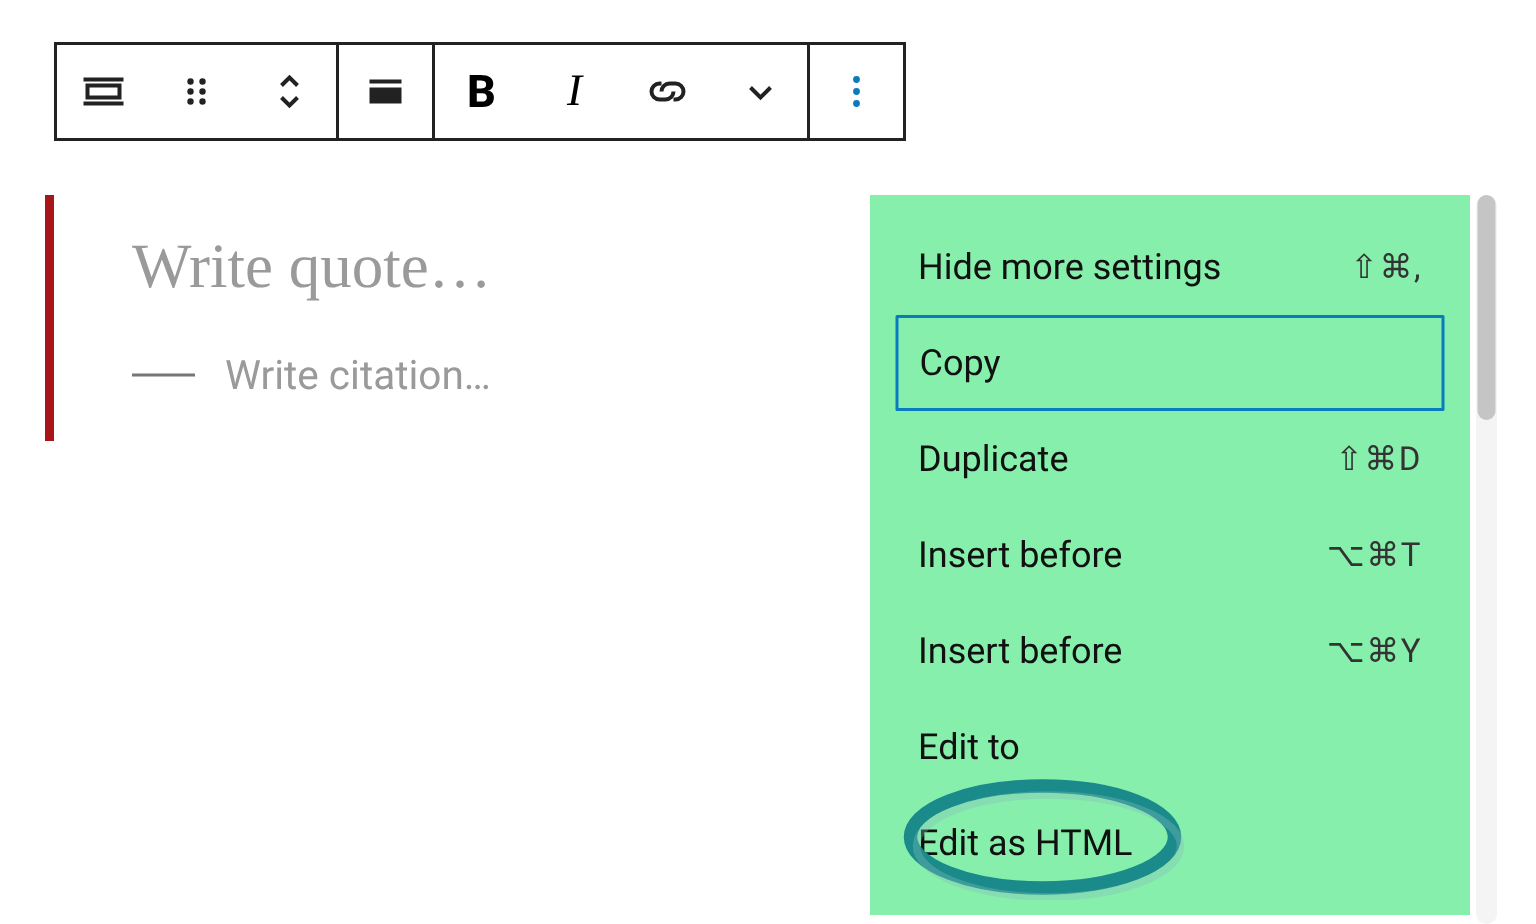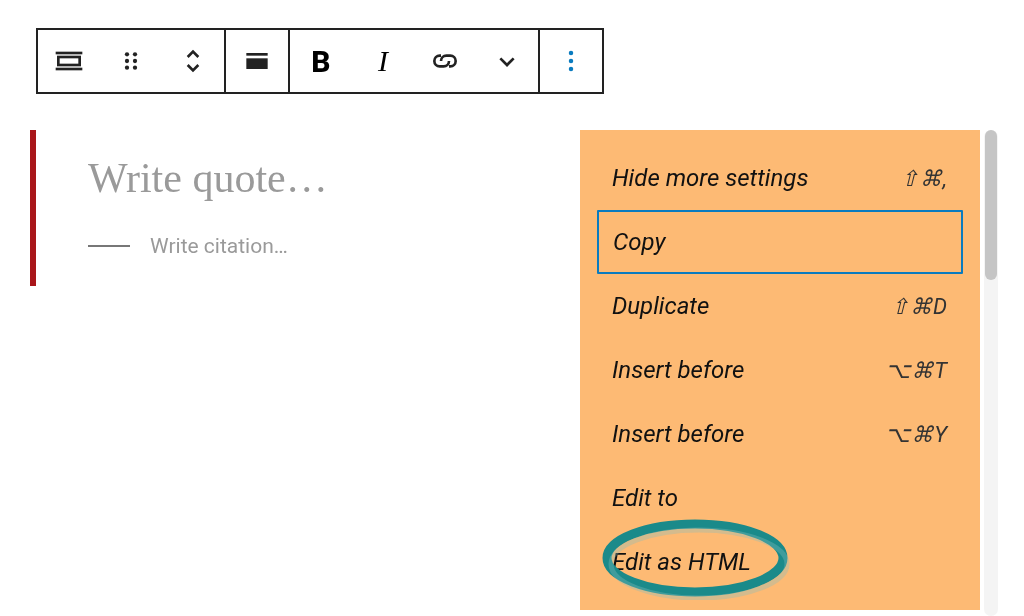--- a/index.html
+++ b/index.html
@@ -62,37 +62,36 @@
     align-items: center;
     gap: 20px;
     margin-bottom: 28px;
   }
   .citation-dash {
     width: 42px;
     height: 2px;
     background: #777;
   }
   .citation-placeholder {
-    font-size: 21px;
+    font-size: 27px;
     color: #9a9a9a;
   }
 
   
   .menu-wrap {
     position: absolute;
     top: 130px;
     left: 580px;
     width: 418px;
     height: 486px;
   }
   .menu {
     width: 400px;
-    background: #fdba74;
+    background: #86efac;
     padding: 16px 0;
-    font-style: italic;
   }
   .menu-item {
     display: flex;
     align-items: center;
     justify-content: space-between;
     height: 64px;
     padding: 0 32px;
     font-size: 24px;
     color: #111;
     cursor: pointer;

